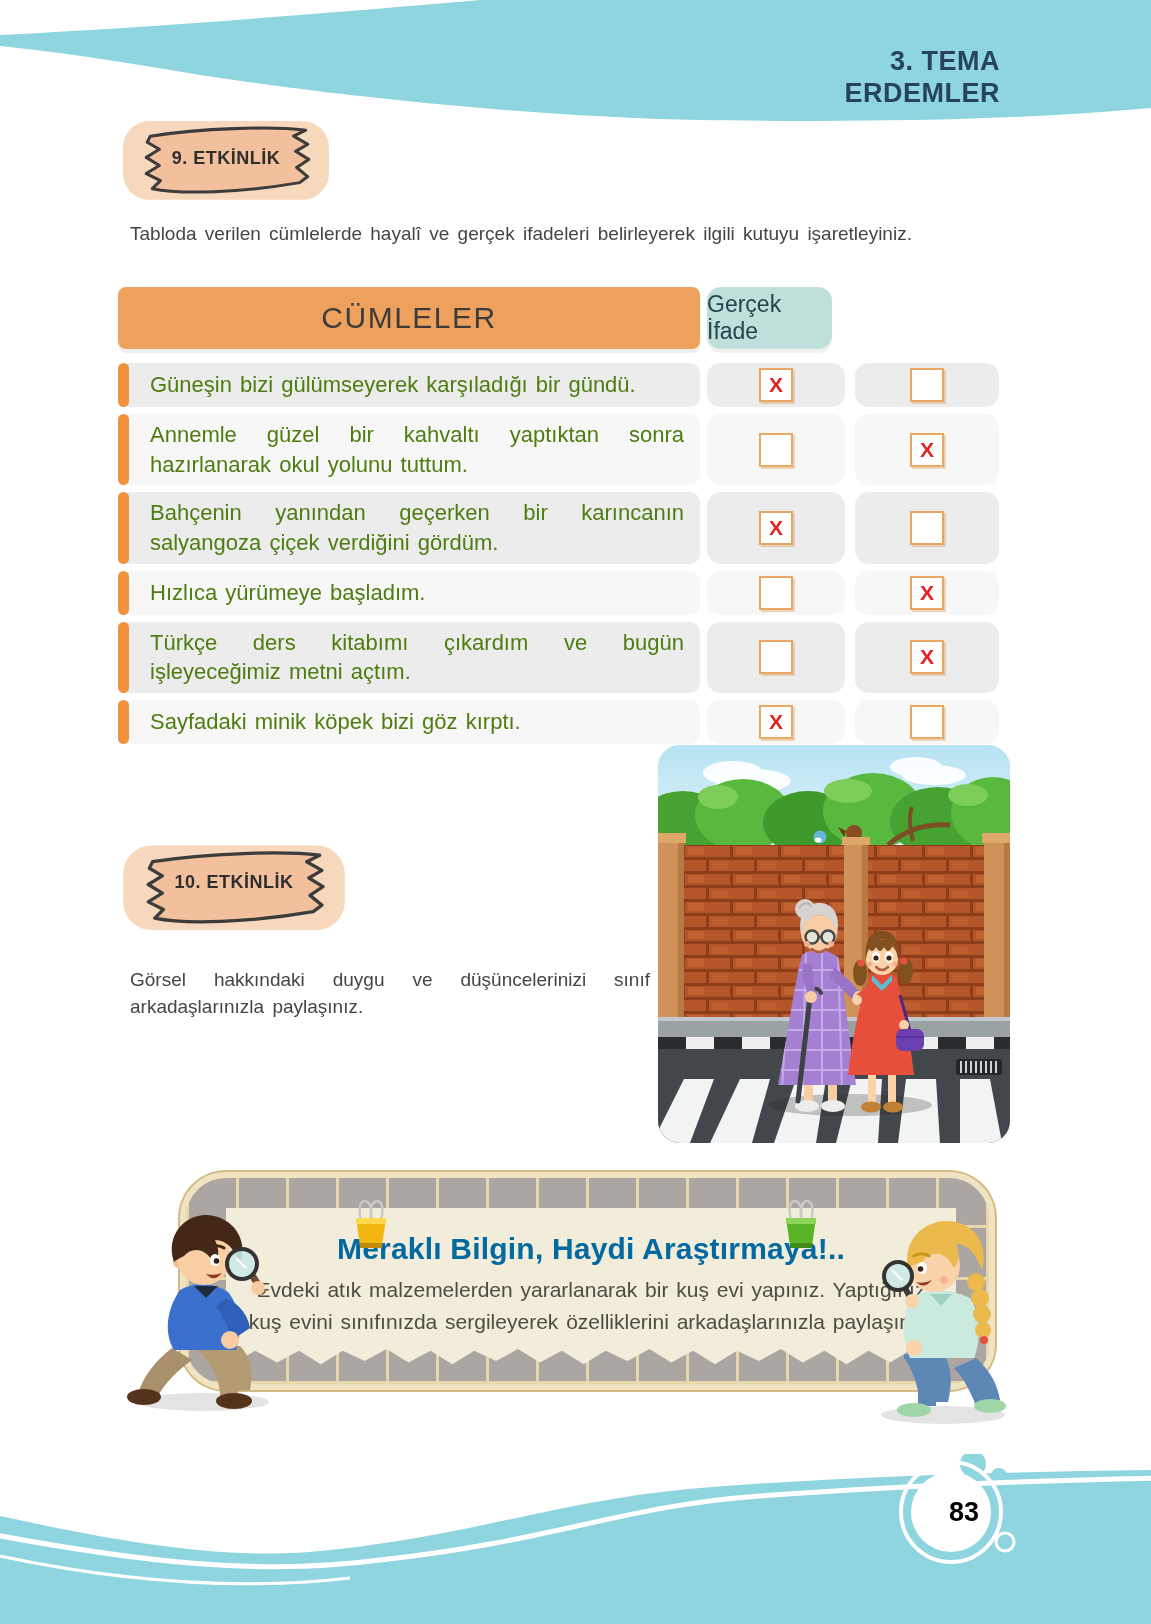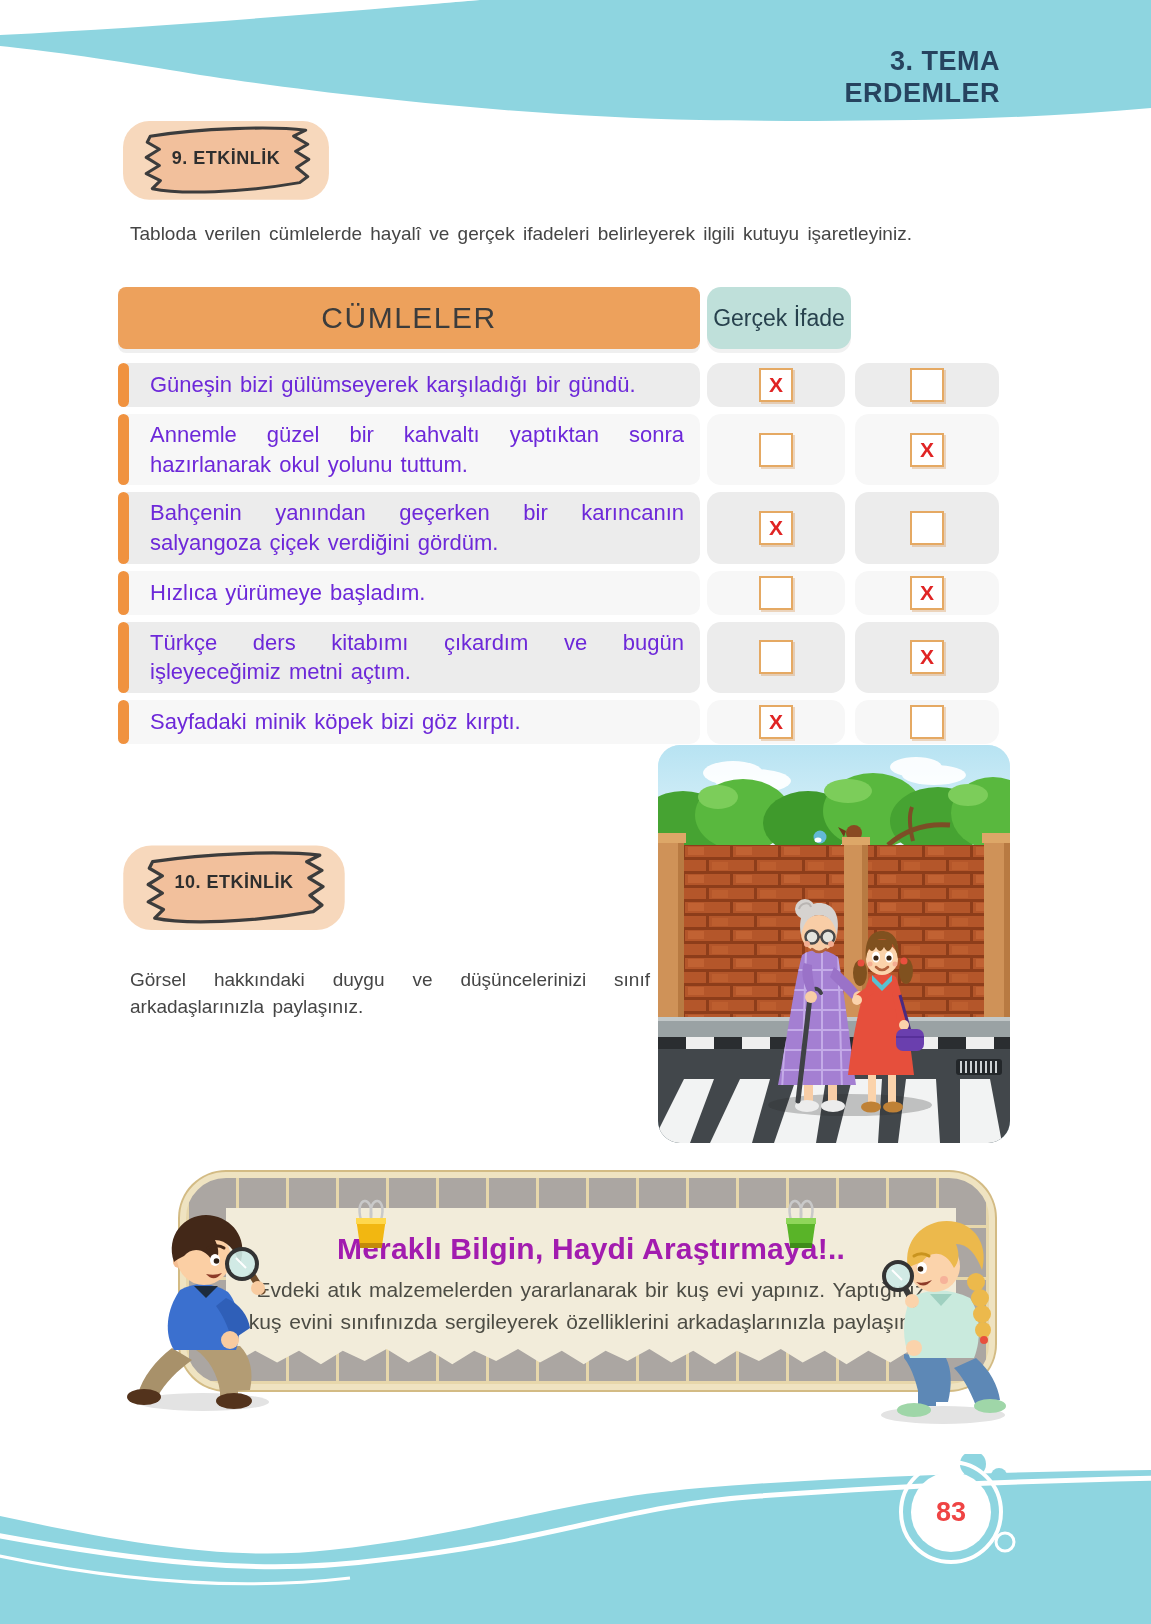--- a/index.html
+++ b/index.html
@@ -35,30 +35,30 @@
     width:582px;margin-right:7px;background:var(--header-orange,#eda15c);
     border-radius:8px;box-shadow:0 4px 0 rgba(120,120,120,.12);
     font-size:30px;letter-spacing:1.5px;color:#3c3c3c;font-weight:500;
   }
   .th-check{
     background:var(--header-teal,#bfe0da);border-radius:14px;
     box-shadow:0 4px 0 rgba(120,120,120,.10);
     font-size:23px;color:#27414d;font-weight:500;
   }
   .th-imag{width:138px;margin-right:10px;}
-  .th-real{width:144px;}
+  .th-real{width:125px;}
   .tbl-rows{margin-top:14px;}
   .row{display:flex;align-items:stretch;margin-bottom:7px;}
   .row.short .cell{min-height:44px;}
   .row.tall  .cell{min-height:62px;}
   .cell{box-sizing:border-box;}
   .cell-sent{
     position:relative;width:582px;margin-right:7px;border-radius:10px;
     padding:6px 16px 6px 32px;display:flex;align-items:center;
-    font-size:22px;line-height:1.35;text-align:justify;word-spacing:2px;color:#6d28d9;
+    font-size:22px;line-height:1.35;text-align:justify;word-spacing:2px;color:#4d7c0f;
   }
   .cell-sent::before{
     content:"";position:absolute;left:0;top:0;bottom:0;width:11px;
     border-radius:8px;background:#f0923f;
   }
   .cell-check{display:flex;align-items:center;justify-content:center;border-radius:14px;}
   .cell-imag{width:138px;margin-right:10px;}
   .cell-real{width:144px;}
   .row:nth-child(odd) .cell{background:#ececec;}
   .row:nth-child(even) .cell{background:#f7f7f7;}
@@ -79,34 +79,34 @@
     border-radius:46px;border:6px solid #efe3c1;box-shadow:0 0 0 2px #d3bb84;
     background-color:#aba6a2;box-sizing:border-box;
     background-image:
       repeating-linear-gradient(90deg,#e7d7ab 0 3px,transparent 3px 50px),
       repeating-linear-gradient(0deg,#e7d7ab 0 3px,transparent 3px 52px);
   }
   .paper{
     position:absolute;left:40px;top:30px;width:730px;height:168px;background:#f2ecda;
     clip-path:polygon(0% 0%,100% 0%,100% 84%,97% 91%,94% 84%,91% 92%,88% 85%,85% 93%,82% 85%,79% 92%,76% 84%,73% 91%,70% 85%,67% 93%,64% 85%,61% 92%,58% 84%,55% 91%,52% 85%,49% 93%,46% 85%,43% 92%,40% 84%,37% 91%,34% 85%,31% 93%,28% 85%,25% 92%,22% 84%,19% 91%,16% 85%,13% 93%,10% 85%,7% 92%,4% 85%,2% 90%,0% 84%);
   }
-  .paper-title{margin-top:24px;text-align:center;font-size:30px;font-weight:700;color:#a21caf;letter-spacing:.2px;}
+  .paper-title{margin-top:24px;text-align:center;font-size:30px;font-weight:700;color:#0369a1;letter-spacing:.2px;}
   .paper-body{margin:8px auto 0;width:690px;font-size:21px;line-height:1.5;color:#4c4c44;text-align:center;word-spacing:2px;}
   .clip{position:absolute;top:10px;width:46px;height:64px;}
   .clip-yellow{left:162px;}
   .clip-green{left:592px;}
   .kid{position:absolute;}
   .kid-boy{left:108px;top:1198px;width:190px;height:215px;}
   .kid-girl{left:858px;top:1198px;width:170px;height:228px;}
   
   .bottom-wave{position:absolute;left:0;top:1454px;width:1151px;height:170px;}
   .page-number{
     position:absolute;left:923px;top:1484px;width:56px;height:56px;border-radius:50%;
-    background:#fff;display:flex;align-items:center;justify-content:center;
-    font-size:27px;font-weight:600;color:#ef4444;
+    background:#fff;display:flex;align-items:center;justify-content:flex-end;
+    font-size:27px;font-weight:600;color:#000000;
   }
 </style>
 </head>
 <body>
 
 <div class="page">
 
   <svg class="top-wave" viewBox="0 0 1151 170" preserveAspectRatio="none" aria-hidden="true">
     <path style="fill:var(--accent-cyan,#8ed5e0)" d="M0,35 C160,27 330,13 480,0 L1151,0 L1151,108 C1000,122 830,122 700,120 C520,117 300,92 170,70 C100,58 40,50 0,46 Z"></path>
     <path fill="#ffffff" opacity="0.55" d="M0,33 C160,25 330,12 480,0 L430,0 C300,14 140,26 0,30 Z"></path>

